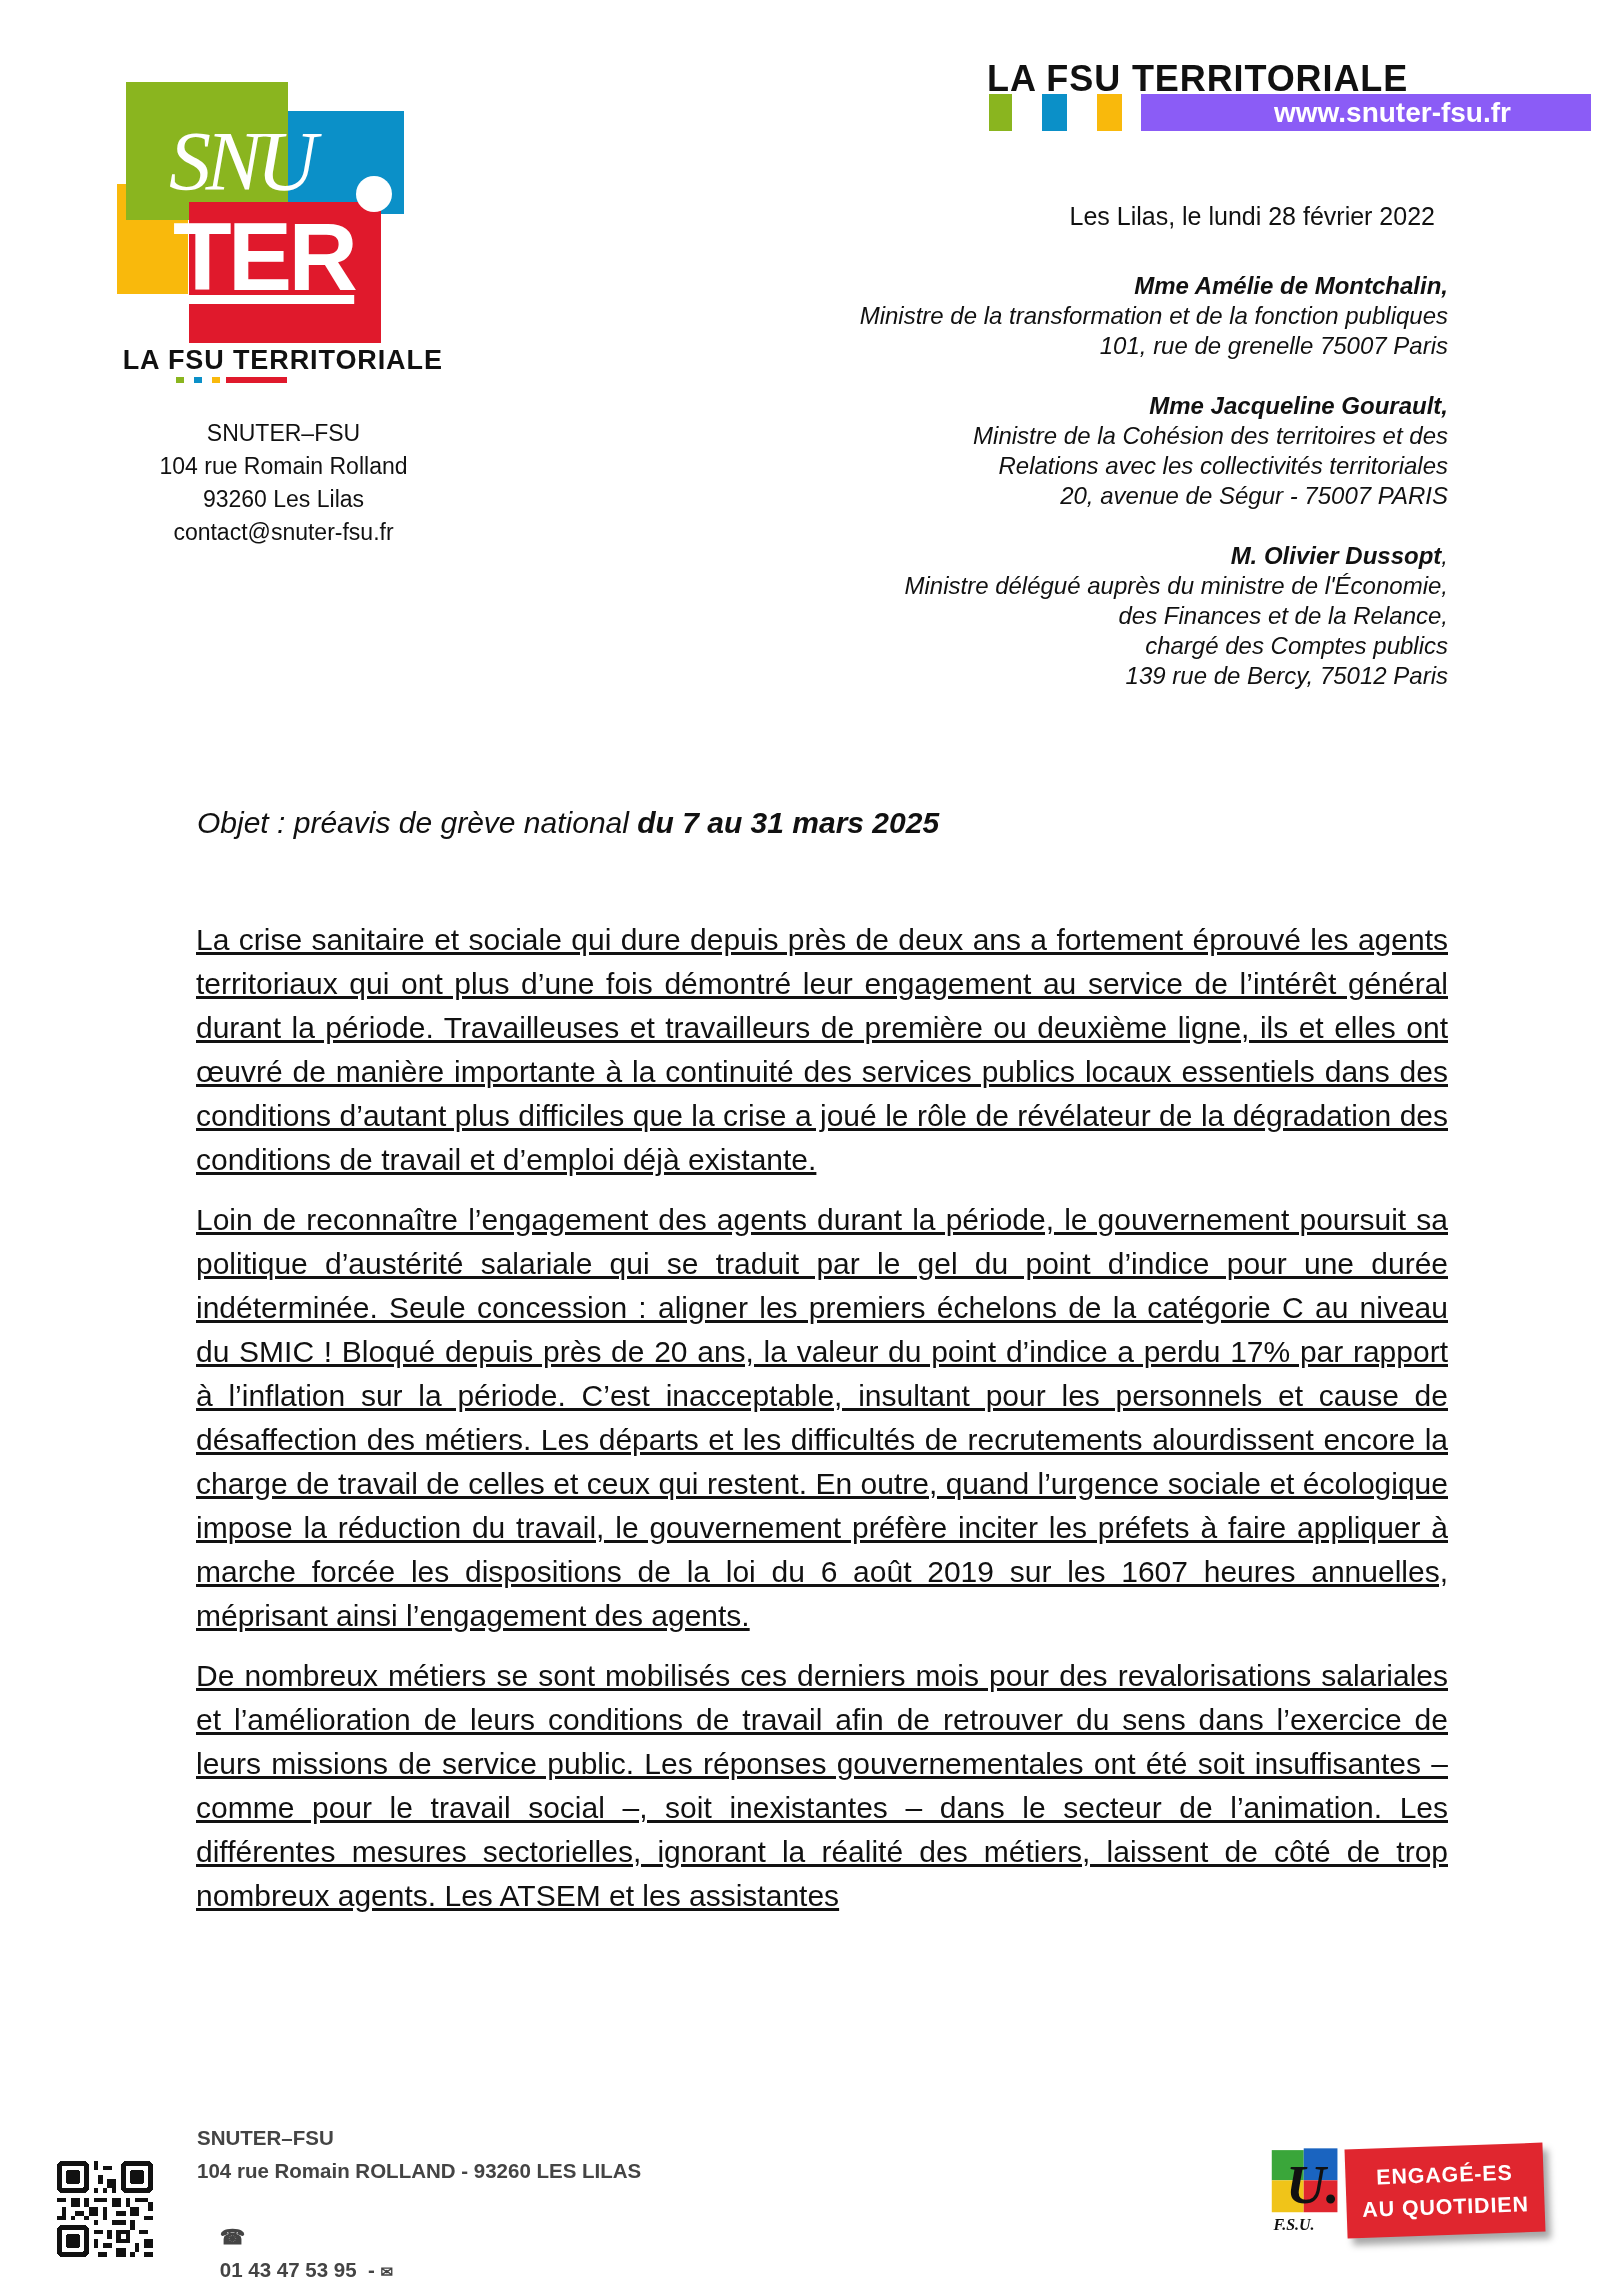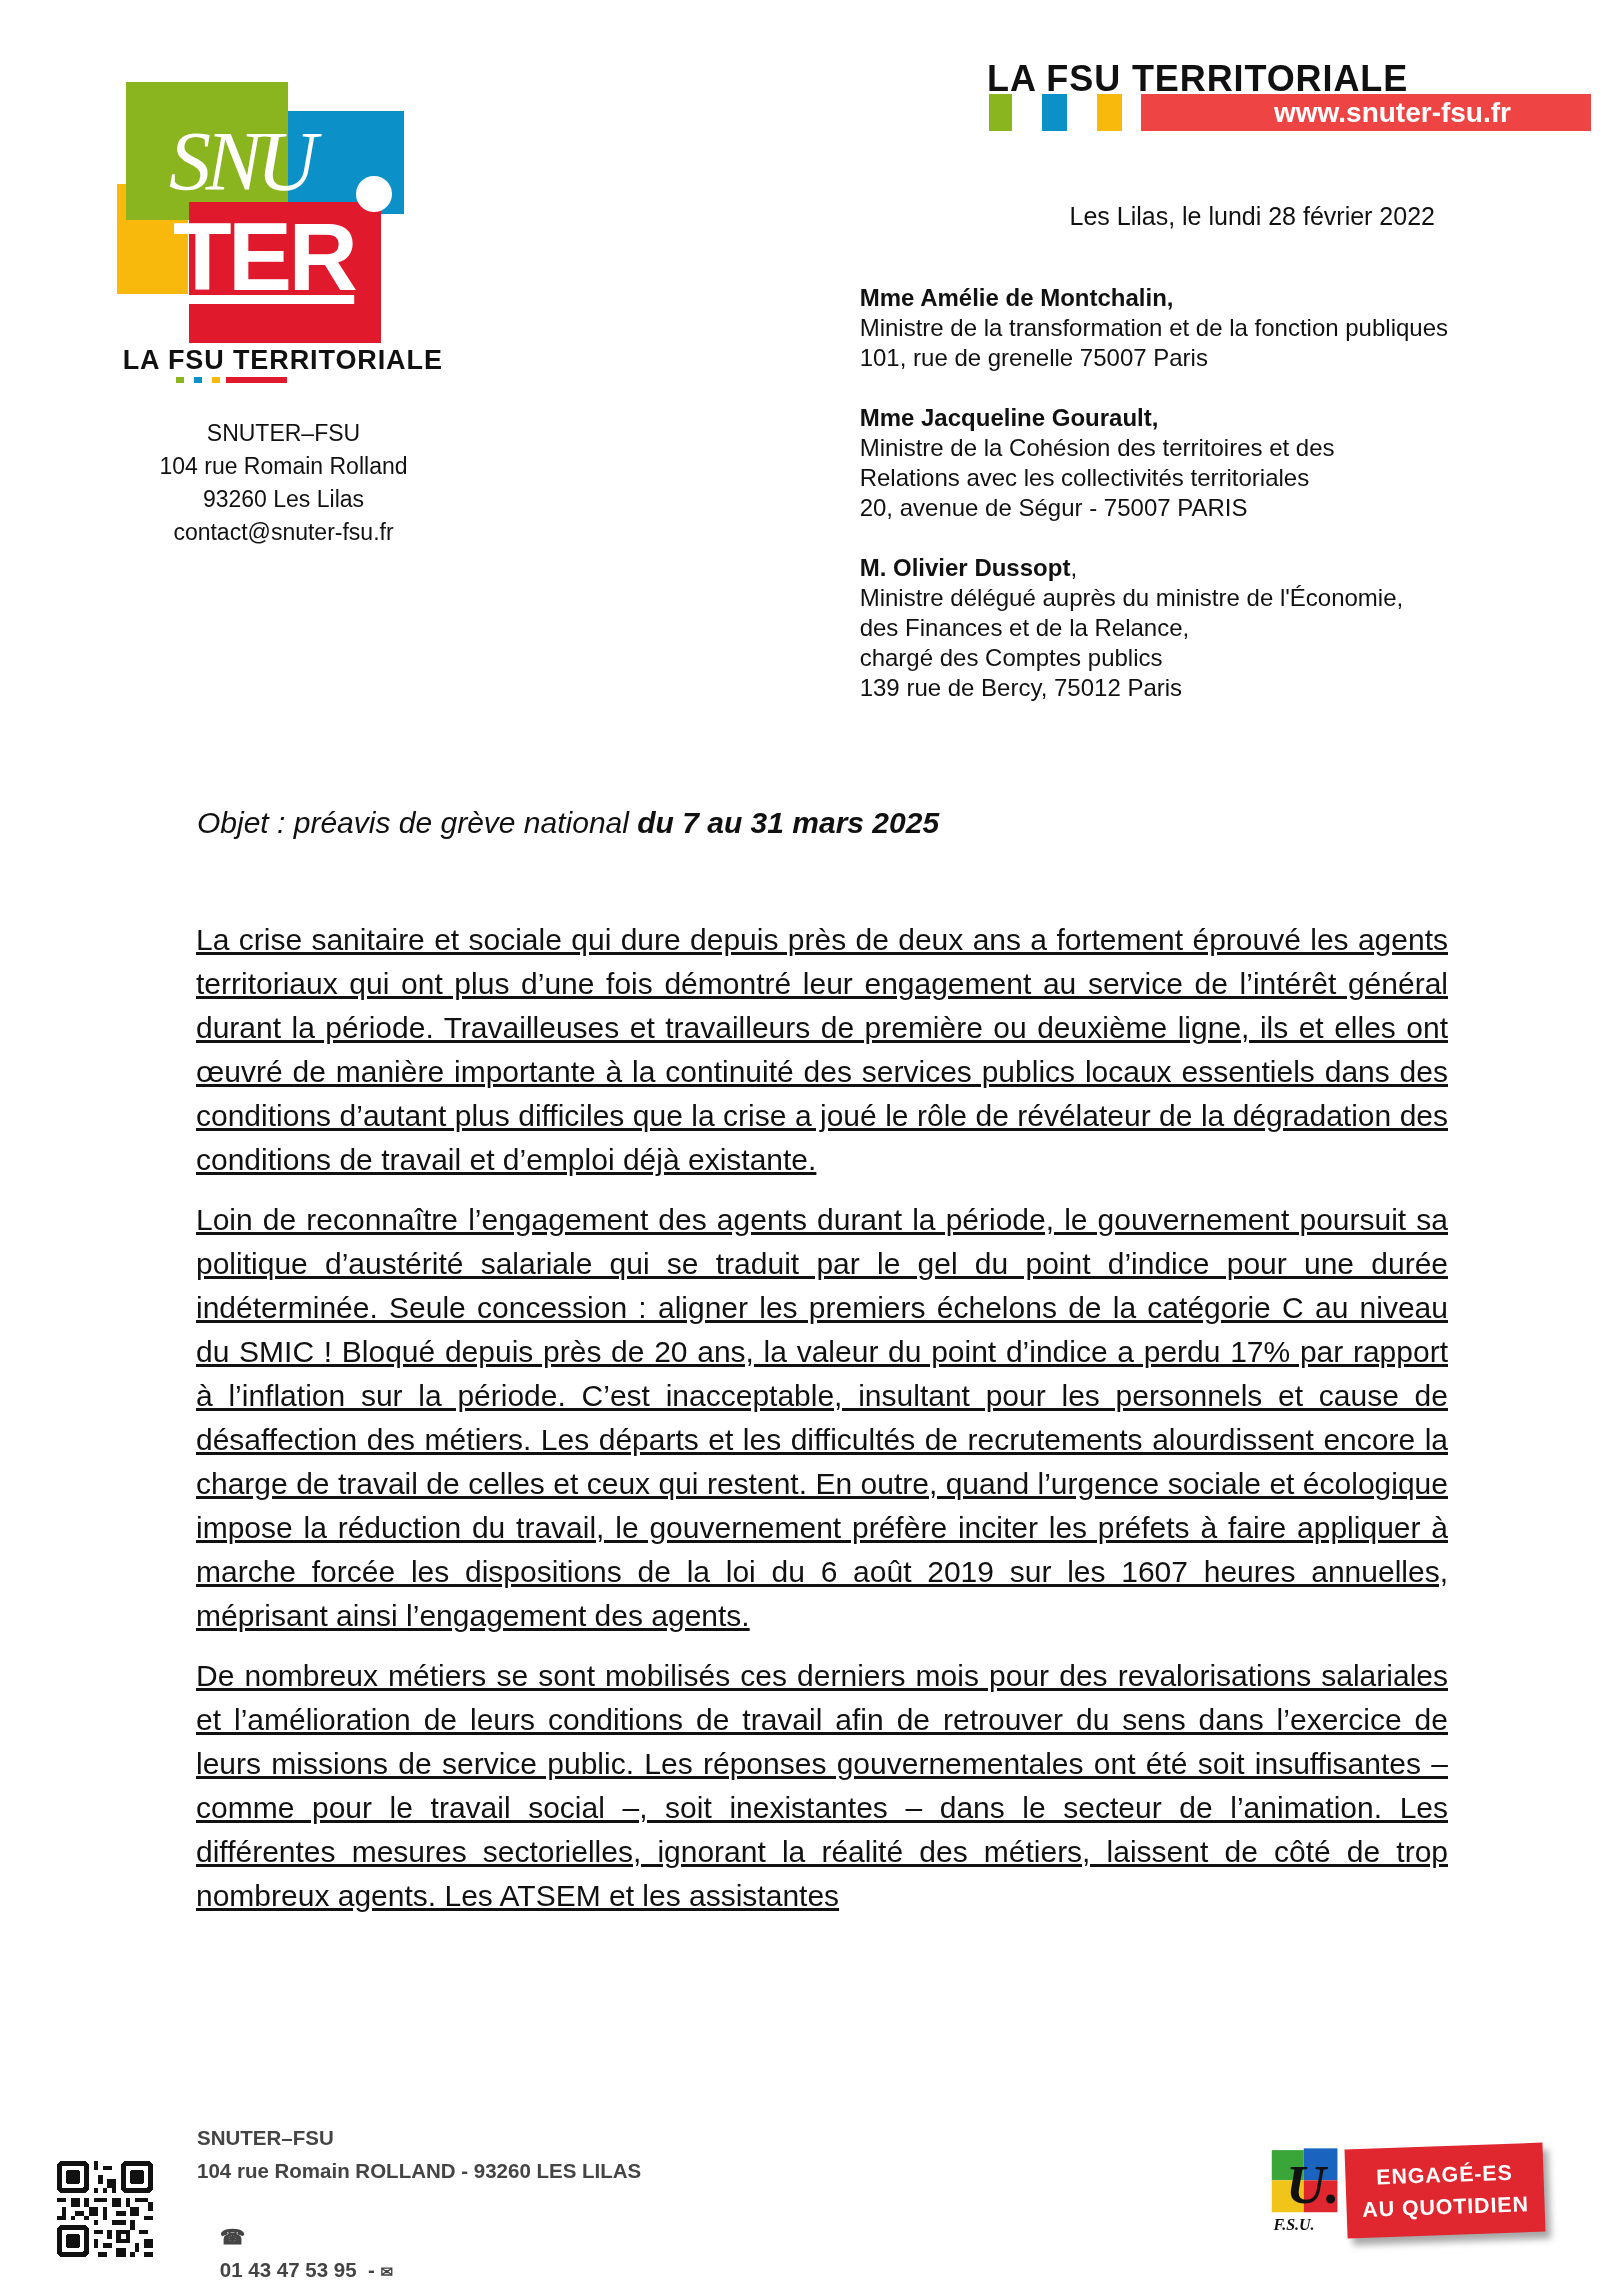--- a/index.html
+++ b/index.html
@@ -22,29 +22,29 @@
   .logo-tagline { position: absolute; left: 2.7px; top: 274px; font-weight: bold; font-size: 27px;
                   letter-spacing: 0.9px; color: #111; white-space: nowrap; }
   .logo-dots { position: absolute; left: 56px; top: 306px; height: 6.2px; width: 125px; }
   .logo-dots span { position: absolute; top: 0; height: 6.2px; }
 
   
   #banner { left: 987px; top: 61px; width: 606px; height: 71px; }
   .banner-title { position: absolute; left: 0; top: 0; font-weight: bold; font-size: 36px;
                   letter-spacing: 0.9px; color: #111; white-space: nowrap; line-height: 1; }
   .b-sq { position: absolute; top: 33px; height: 37px; }
-  .banner-url { position: absolute; left: 154px; top: 33px; width: 450px; height: 37px; background: #ef4444;
+  .banner-url { position: absolute; left: 154px; top: 33px; width: 450px; height: 37px; background: #8b5cf6;
                 color: #fff; font-weight: bold; font-size: 28px; text-align: center; line-height: 37px; padding-left: 53px; box-sizing: border-box; }
 
   
   #sender { left: 134px; top: 417px; width: 299px; text-align: center; font-size: 23px; line-height: 33px; }
 
   
   #date { right: 188px; top: 202px; font-size: 25px; white-space: nowrap; margin-left: 24px; }
-  #recipients { right: 175px; top: 283px; text-align: left; font-size: 24px; line-height: 30px; }
+  #recipients { right: 175px; top: 271px; text-align: right; font-size: 24px; line-height: 30px; font-style: italic; }
   .recipient { margin-bottom: 30px; }
   .recipient .name { font-weight: bold; }
 
   
   #subject { left: 197px; top: 806px; font-size: 30px; font-style: italic; white-space: nowrap; }
   #subject b { font-weight: bold; }
 
   
   #body { left: 196px; top: 918px; width: 1252px; font-size: 30px; line-height: 44px; text-align: justify; }
   #body p { margin: 0 0 16px 0; text-decoration: underline; }

